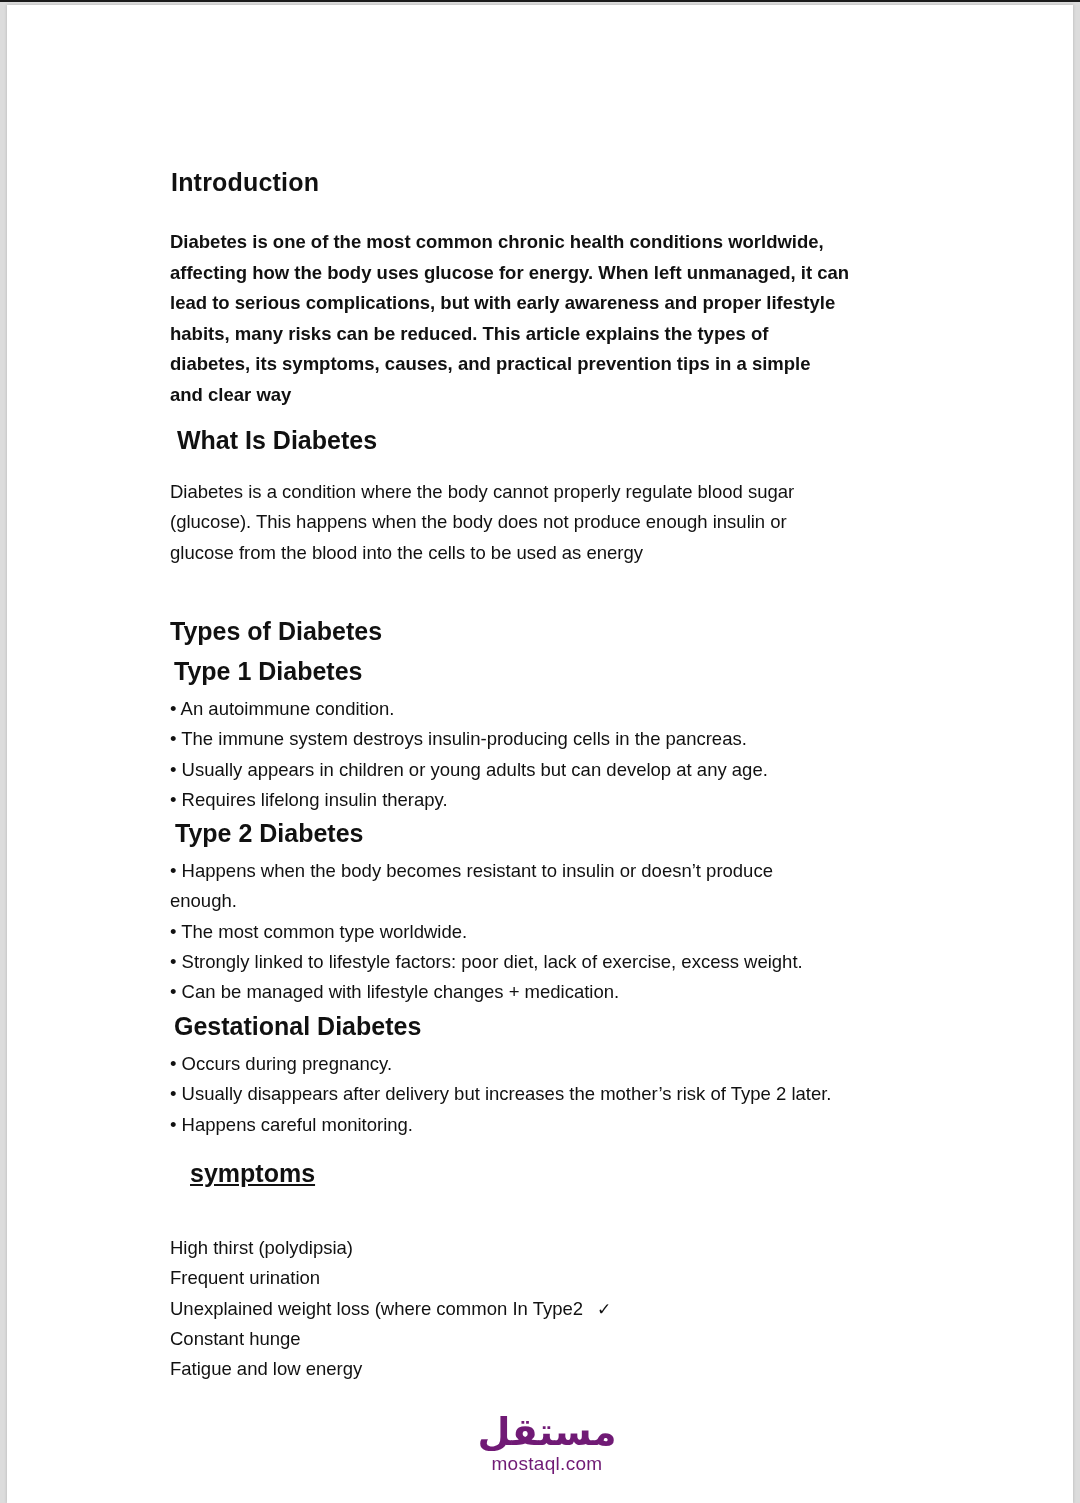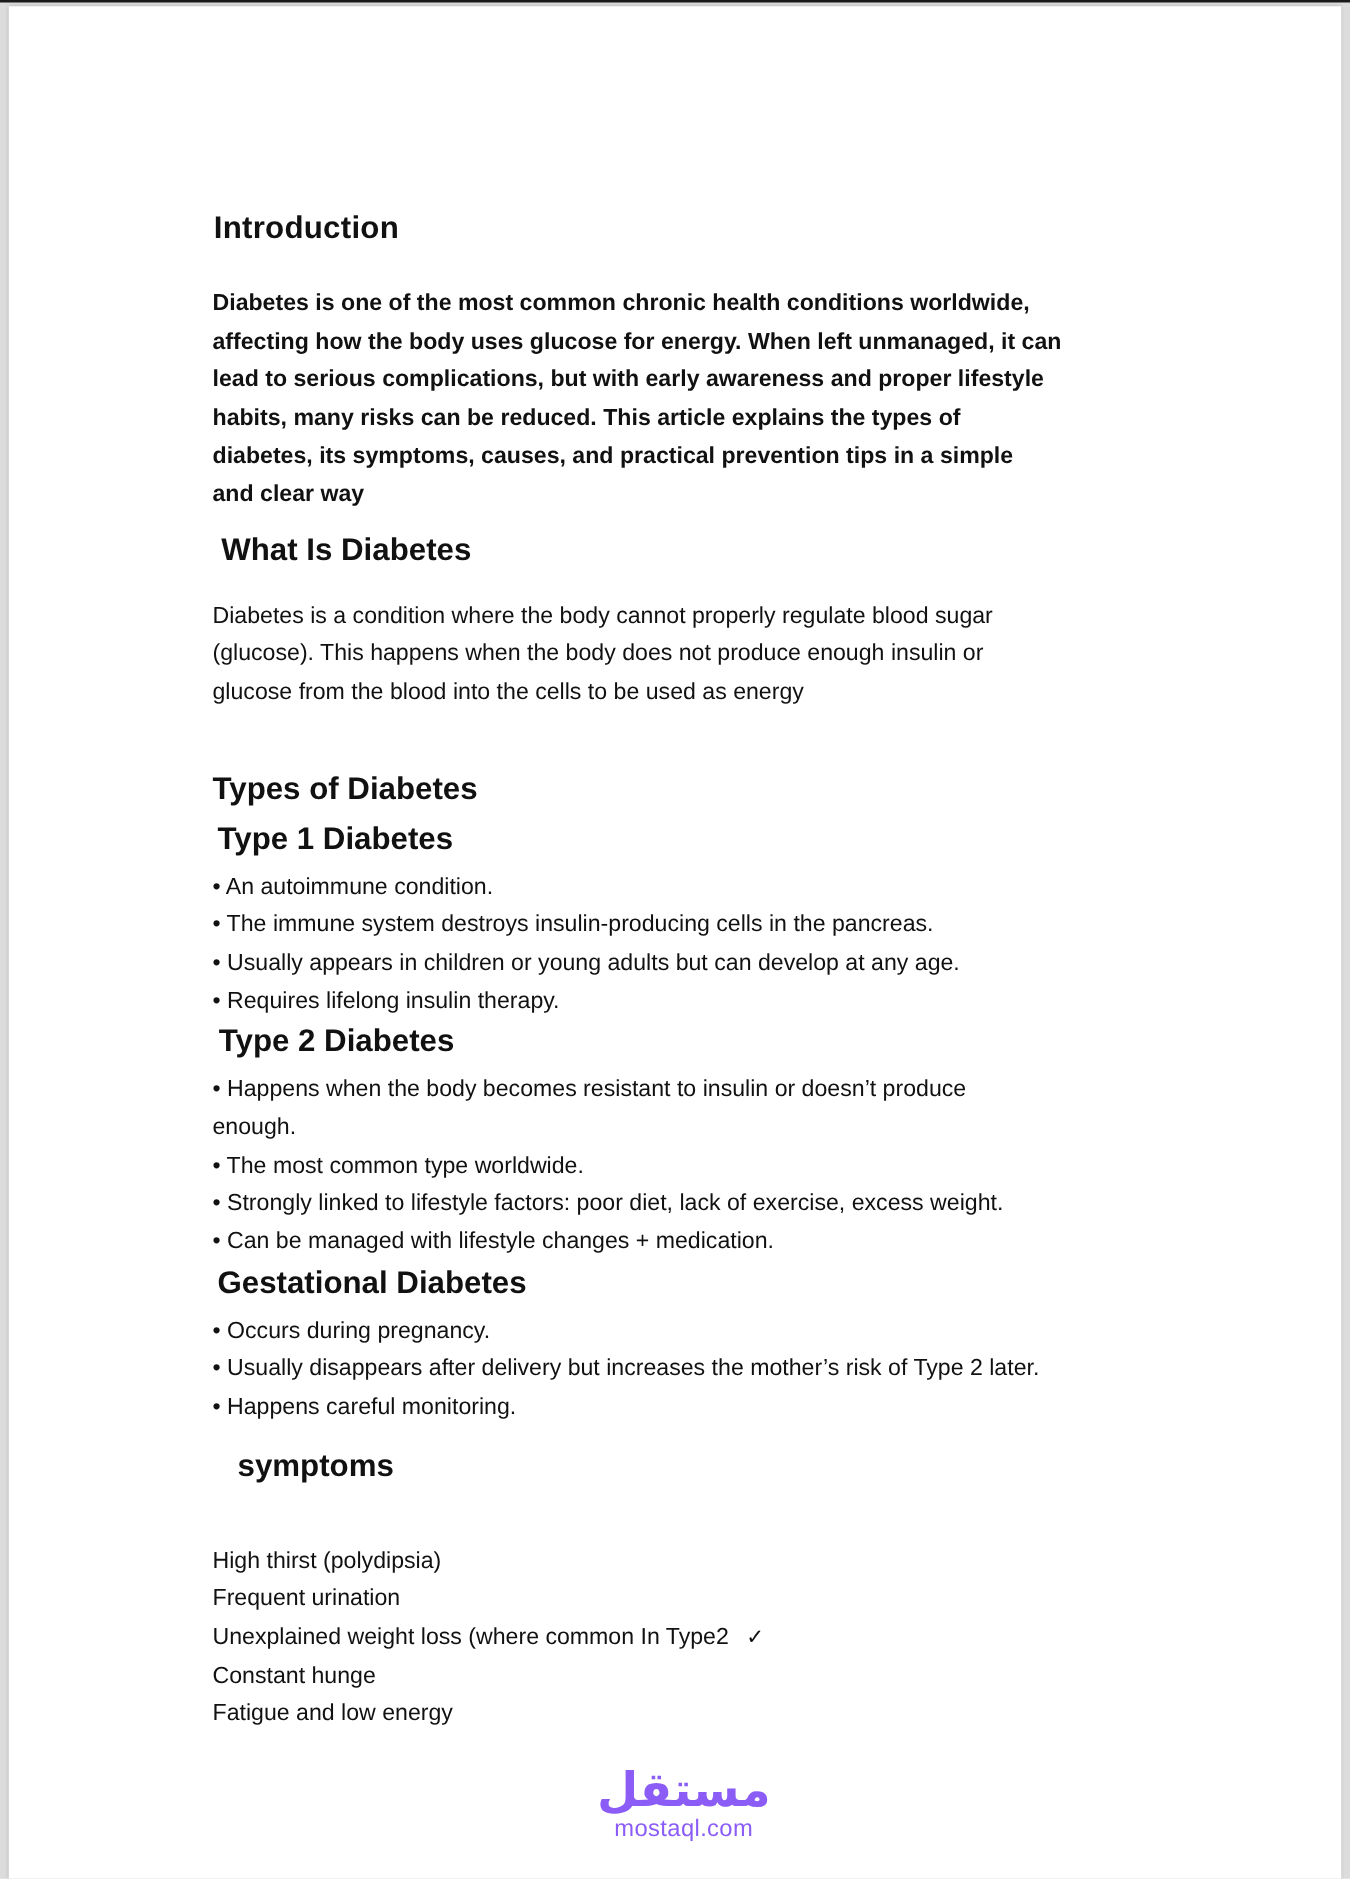--- a/index.html
+++ b/index.html
@@ -16,21 +16,21 @@
     background: #ffffff;
     box-shadow: 0 0 3px rgba(0,0,0,0.18);
   }
   .abs { position: absolute; white-space: nowrap; }
   .h-intro { left: 164px; top: 131px; font-size: 25px; font-weight: bold; letter-spacing: 0.2px; margin-top: 32px; }
   .p-bold { font-size: 18.5px; font-weight: bold; line-height: 30.5px; left: 163px; top: 222px; width: 760px; white-space: normal; }
   .p-bold div { white-space: nowrap; }
   .h2 { font-size: 25px; font-weight: bold; }
   .body-text { font-size: 18.5px; line-height: 30.3px; white-space: normal; }
   .body-text div { white-space: nowrap; }
-  .watermark { position: absolute; left: 460px; top: 1405px; width: 160px; text-align: center; color: #8b5cf6; }
+  .watermark { position: absolute; left: 460px; top: 1405px; width: 160px; text-align: center; color: #701a75; }
   .wm-arabic { font-family: "DejaVu Sans", sans-serif; font-size: 38px; font-weight: bold; line-height: 44px; }
   .wm-latin { font-size: 19px; line-height: 20px; letter-spacing: 0.3px; }
   .check { font-family: "DejaVu Sans", sans-serif; font-size: 17px; margin-left: 14px; }
 </style>
 </head>
 <body>
 
 <div class="topbar"></div>
 <div class="page">
 
@@ -72,21 +72,21 @@
     <div>• Can be managed with lifestyle changes + medication.</div>
   </div>
 
   <div class="abs h2" style="left:167px; top:1007px;">Gestational Diabetes</div>
   <div class="abs body-text" style="left:163px; top:1044px;">
     <div>• Occurs during pregnancy.</div>
     <div>• Usually disappears after delivery but increases the mother’s risk of Type 2 later.</div>
     <div>• Happens careful monitoring.</div>
   </div>
 
-  <div class="abs h2" style="left:183px; top:1154px;">symptoms</div>
+  <div class="abs h2" style="left:183px; top:1154px;text-decoration:underline;">symptoms</div>
   <div class="abs body-text" style="left:163px; top:1228px;">
     <div>High thirst (polydipsia)</div>
     <div>Frequent urination</div>
     <div>
       <span>Unexplained weight loss (where common In Type2</span><span class="check">✓</span>
     </div>
     <div>Constant hunge</div>
     <div>Fatigue and low energy</div>
   </div>
 

